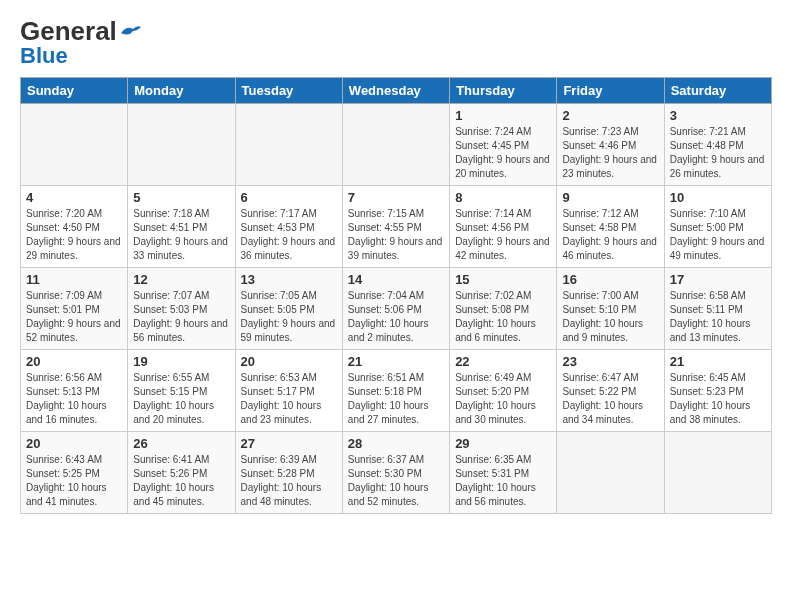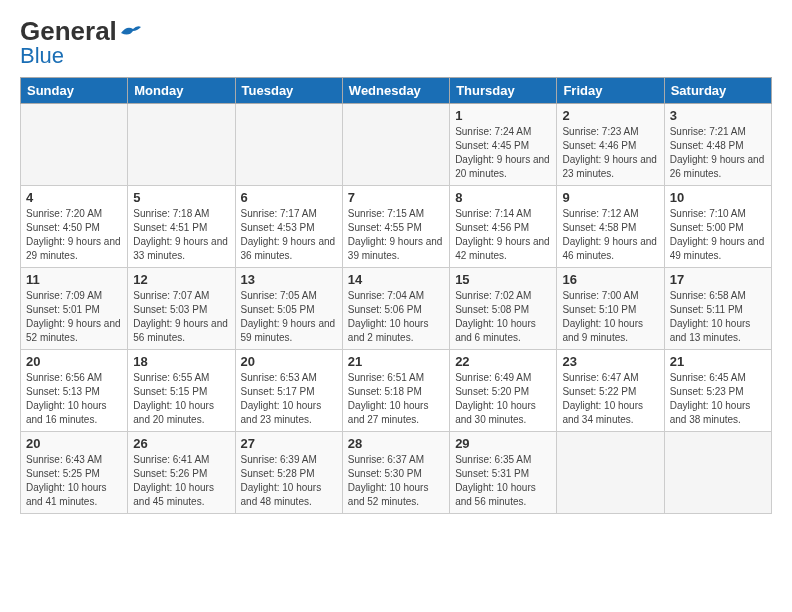--- a/index.html
+++ b/index.html
@@ -92,21 +92,21 @@
 <body>
 
 <div class="header">
   <div class="logo">
     <div class="logo-text">
       <span>General</span>
       <svg class="logo-bird" viewBox="0 0 22 18">
         <path d="M2,10 Q8,2 14,6 Q18,2 22,4 Q18,8 14,8 Q10,14 2,10Z" fill="#1a6eb5"></path>
       </svg>
     </div>
-    <div style="font-size:22px;font-weight:normal;color:#1a6eb5;margin-top:-4px;">Blue</div>
+    <div style="font-size:22px;font-weight:bold;color:#1a6eb5;margin-top:-4px;">Blue</div>
   </div>
   <div class="title-block">
     <div class="month-title"></div>
     <div class="subtitle"></div>
   </div>
 </div>
 
 <table>
   <thead>
     <tr id="header-row">
@@ -197,21 +197,21 @@
           <div class="day-number">17</div>
           <div class="day-info">Sunrise: 6:58 AM<br>Sunset: 5:11 PM<br>Daylight: 10 hours and 13 minutes.</div>
         </td>
       </tr>
       <tr>
         <td>
           <div class="day-number">20</div>
           <div class="day-info">Sunrise: 6:56 AM<br>Sunset: 5:13 PM<br>Daylight: 10 hours and 16 minutes.</div>
         </td>
         <td>
-          <div class="day-number">18</div>
+          <div class="day-number">19</div>
           <div class="day-info">Sunrise: 6:55 AM<br>Sunset: 5:15 PM<br>Daylight: 10 hours and 20 minutes.</div>
         </td>
         <td>
           <div class="day-number">20</div>
           <div class="day-info">Sunrise: 6:53 AM<br>Sunset: 5:17 PM<br>Daylight: 10 hours and 23 minutes.</div>
         </td>
         <td>
           <div class="day-number">21</div>
           <div class="day-info">Sunrise: 6:51 AM<br>Sunset: 5:18 PM<br>Daylight: 10 hours and 27 minutes.</div>
         </td>

